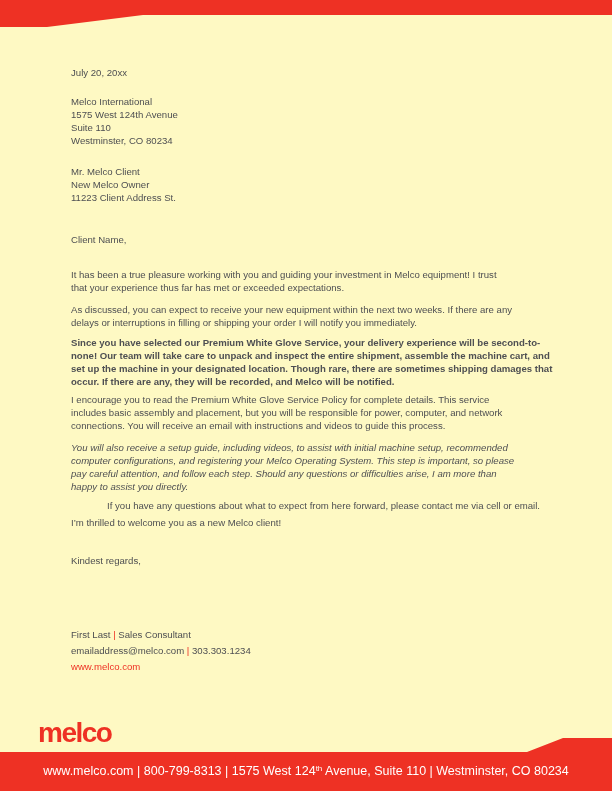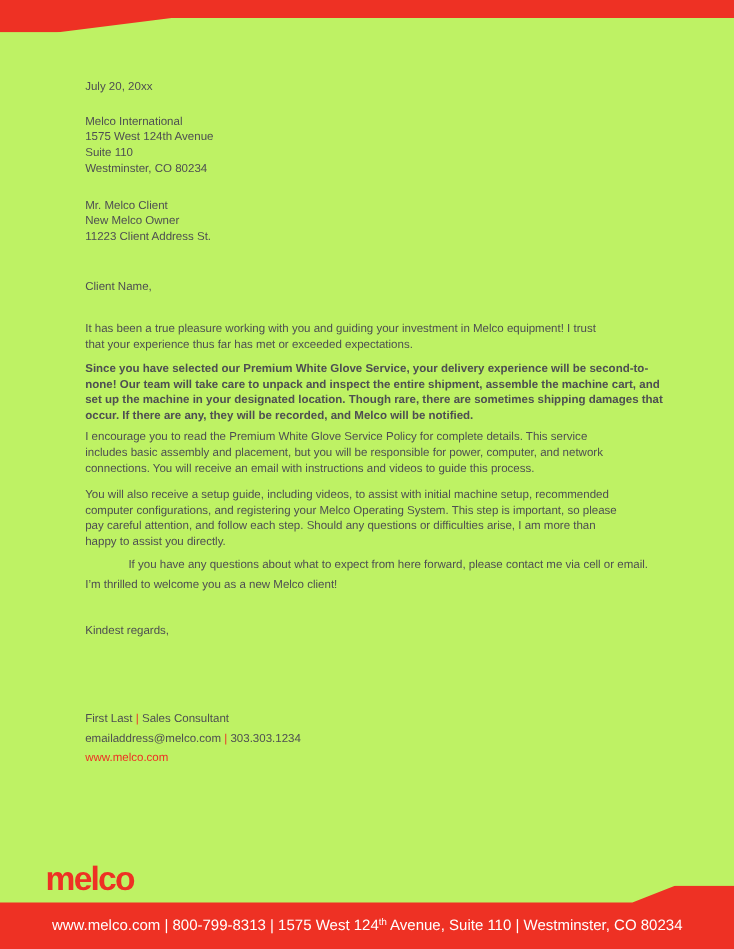--- a/index.html
+++ b/index.html
@@ -1,21 +1,21 @@
 <!DOCTYPE html>
 <html><head>
 <meta charset="utf-8">
 <style>
   * { margin: 0; padding: 0; box-sizing: border-box; }
   html, body { background: #ffffff; }
   .page {
     position: relative;
     width: 612px;
     height: 791px;
-    background: #bef264;
+    background: #fef9c3;
     overflow: hidden;
     font-family: "Liberation Sans", sans-serif;
     color: #4e4f52;
   }
   
   .header-accent {
     position: absolute;
     top: 0; left: 0;
     width: 612px; height: 27px;
     background: #ee3124;
@@ -31,21 +31,21 @@
   }
   .para { white-space: pre-line; }
   .date-line { margin-top: 0; }
   .sender-block { margin-top: 16px; }
   .recipient-block { margin-top: 18px; }
   .salutation { margin-top: 29px; }
   .p1 { margin-top: 22px; }
   .p2 { margin-top: 9px; }
   .p3 { margin-top: 7px; font-weight: bold; }
   .p4 { margin-top: 5px; }
-  .p5 { margin-top: 9px; }
+  .p5 { margin-top: 9px; font-style: italic; }
   .p6 { margin-top: 6px; padding-left: 36px; }
   .p7 { margin-top: 4px; }
   .closing { margin-top: 25px; }
   .signature-block { margin-top: 60px; line-height: 16px; }
   .sig-sep { color: #ee3124; }
   .sig-website { color: #ee3124; }
   
   .brand-logo {
     position: absolute;
     left: 38px; top: 714px;
@@ -99,20 +99,22 @@
     <div class="recipient-block">
       <div>Mr. Melco Client</div>
       <div>New Melco Owner</div>
       <div>11223 Client Address St.</div>
     </div>
 
     <div class="salutation">Client Name,</div>
 
     <div class="para p1">It has been a true pleasure working with you and guiding your investment in Melco equipment! I trust
 that your experience thus far has met or exceeded expectations.</div>
+    <div class="para p2">As discussed, you can expect to receive your new equipment within the next two weeks. If there are any
+delays or interruptions in filling or shipping your order I will notify you immediately.</div>
     <div class="para p3">Since you have selected our Premium White Glove Service, your delivery experience will be second-to-
 none! Our team will take care to unpack and inspect the entire shipment, assemble the machine cart, and
 set up the machine in your designated location. Though rare, there are sometimes shipping damages that
 occur. If there are any, they will be recorded, and Melco will be notified.</div>
     <div class="para p4">I encourage you to read the Premium White Glove Service Policy for complete details. This service
 includes basic assembly and placement, but you will be responsible for power, computer, and network
 connections. You will receive an email with instructions and videos to guide this process.</div>
     <div class="para p5">You will also receive a setup guide, including videos, to assist with initial machine setup, recommended
 computer configurations, and registering your Melco Operating System. This step is important, so please
 pay careful attention, and follow each step. Should any questions or difficulties arise, I am more than

